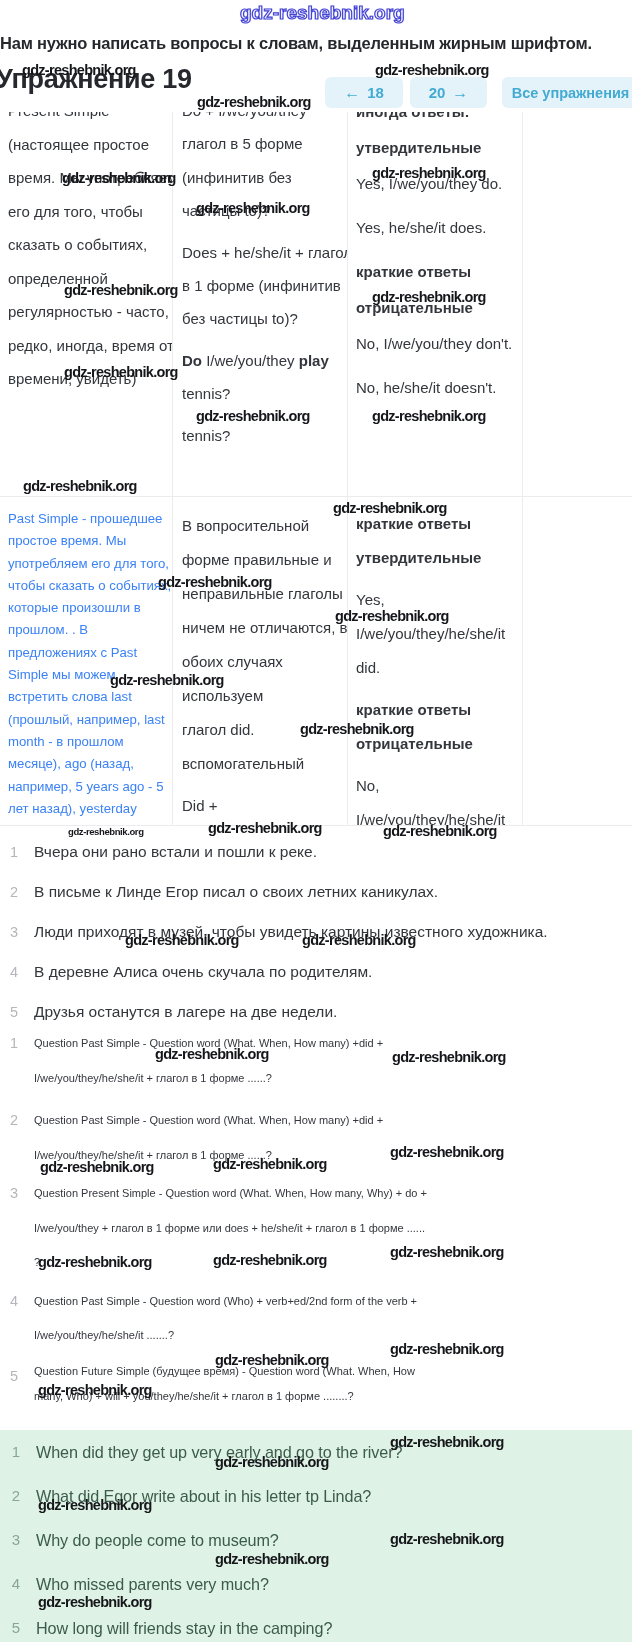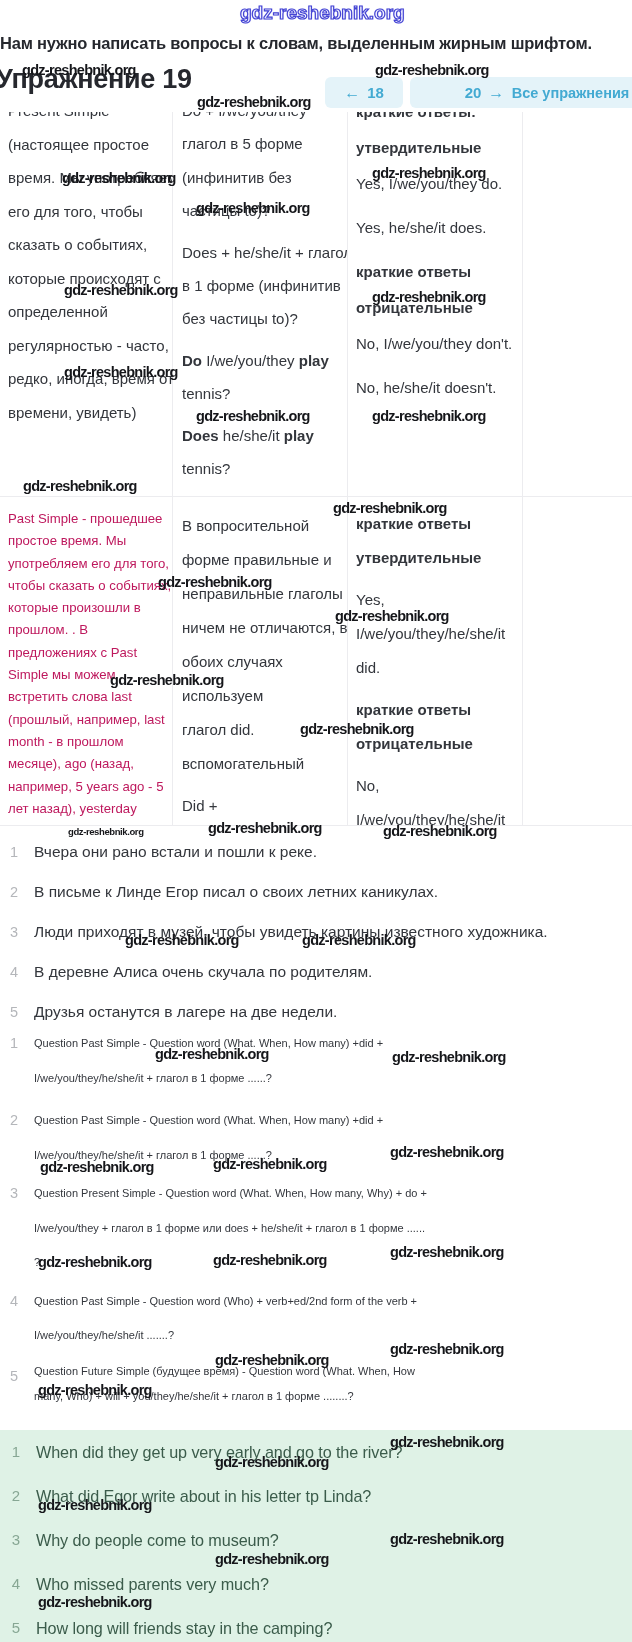--- a/index.html
+++ b/index.html
@@ -24,42 +24,42 @@
     font-size:16.5px;font-weight:700;color:#26282e;letter-spacing:-0.2px;}
   .title{position:absolute;top:64px;left:-4px;margin:0;
     font-size:27px;font-weight:700;color:#26282e;letter-spacing:-0.3px;}
   .btn{
     position:absolute;top:77px;height:31px;border-radius:6px;
     background:#e4f3f9;color:#43aad2;font-size:15px;font-weight:700;
     display:flex;align-items:center;justify-content:center;gap:7px;
     cursor:pointer;user-select:none;
   }
   #btn-prev{left:325px;width:78px;}
-  #btn-next{left:410px;width:77px;padding-left:36px;}
+  #btn-next{left:410px;width:77px;}
   #btn-all{left:502px;width:137px;font-size:14.5px;}
   .btn .arrow{font-size:16px;font-weight:400;}
   
   #table-wrap{position:absolute;top:112px;left:0;width:632px;height:714px;overflow:hidden;z-index:1;}
   .trow{display:flex;box-sizing:border-box;border-bottom:1px solid #ececef;}
   .trow1{margin-top:-18px;height:403px;}
   .trow2{height:329px;}
   .tcell{box-sizing:border-box;overflow:hidden;}
   .tcell + .tcell{border-left:1px solid #ececef;}
   .c1{width:172px;padding:0 6px 0 8px;}
   .c2{width:175px;padding:0 4px 0 9px;}
   .c3{width:175px;padding:0 4px 0 8px;}
   .c4{flex:1;}
   .tline{white-space:nowrap;}
   .tline b{font-weight:700;}
   .spacer{height:8px;}
   .trow1 .c1 .tline{font-size:15px;line-height:33.5px;}
   .trow1 .c2 .tline{font-size:15px;line-height:33.4px;}
   .trow1 .c3 .tline{font-size:15px;line-height:36px;}
   .trow2 .c1{padding-top:11px;}
-  .trow2 .c1 .tline{font-size:13.2px;line-height:22.3px;color:#be185d;}
+  .trow2 .c1 .tline{font-size:13.2px;line-height:22.3px;color:#3b82f6;}
   .trow2 .c2{padding-top:12px;}
   .trow2 .c2 .tline{font-size:15px;line-height:34px;}
   .trow2 .c3{padding-top:10px;}
   .trow2 .c3 .tline{font-size:15px;line-height:34px;}
   
   .numlist{position:absolute;left:0;width:632px;z-index:1;}
   #ru-list{top:832px;}
   #expl-list{top:1026px;}
   .list-item{display:flex;align-items:flex-start;padding-left:4px;}
   .num{flex:none;width:20px;text-align:center;color:#b4b6ba;font-size:14.5px;}
@@ -143,44 +143,42 @@
 </div>
 
 <div id="table-wrap">
   <div class="trow trow1">
     <div class="tcell c1">
         <div class="tline">Present Simple</div>
         <div class="tline">(настоящее простое</div>
         <div class="tline">время. Мы употребляем</div>
         <div class="tline">его для того, чтобы</div>
         <div class="tline">сказать о событиях,</div>
-        <div class="tline">которые происходят с</div>
         <div class="tline">определенной</div>
         <div class="tline">регулярностью - часто,</div>
         <div class="tline">редко, иногда, время от</div>
         <div class="tline">времени, увидеть)</div>
       </div>
     <div class="tcell c2">
         <div class="tline">Do + I/we/you/they</div>
         <div class="tline">глагол в 5 форме</div>
         <div class="tline">(инфинитив без</div>
         <div class="tline">частицы to)?</div>
         <div class="spacer"></div>
         <div class="tline">Does + he/she/it + глагол</div>
         <div class="tline">в 1 форме (инфинитив</div>
         <div class="tline">без частицы to)?</div>
         <div class="spacer"></div>
         <div class="tline"><b>Do</b> I/we/you/they <b>play</b></div>
         <div class="tline">tennis?</div>
         <div class="spacer"></div>
-        <div class="tline"><b>Does</b> he/she/it <b>play</b></div>
         <div class="tline">tennis?</div>
       </div>
     <div class="tcell c3">
-        <div class="tline"><b>краткие ответы:</b></div>
+        <div class="tline"><b>иногда ответы:</b></div>
         <div class="tline"><b>утвердительные</b></div>
         <div class="tline">Yes, I/we/you/they do.</div>
         <div class="spacer"></div>
         <div class="tline">Yes, he/she/it does.</div>
         <div class="spacer"></div>
         <div class="tline"><b>краткие ответы</b></div>
         <div class="tline"><b>отрицательные</b></div>
         <div class="tline">No, I/we/you/they don't.</div>
         <div class="spacer"></div>
         <div class="tline">No, he/she/it doesn't.</div>

